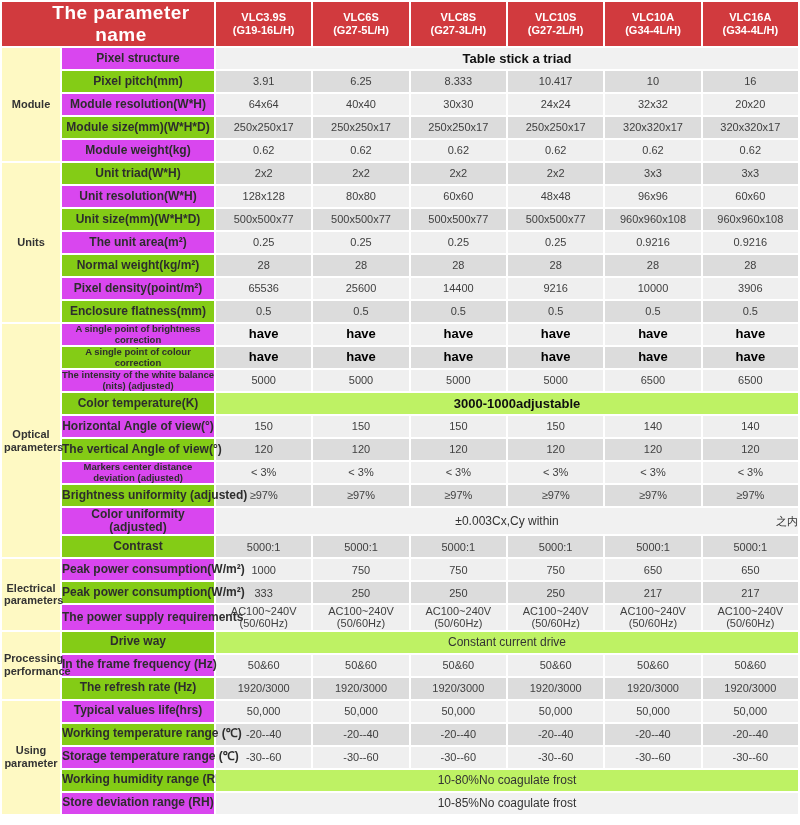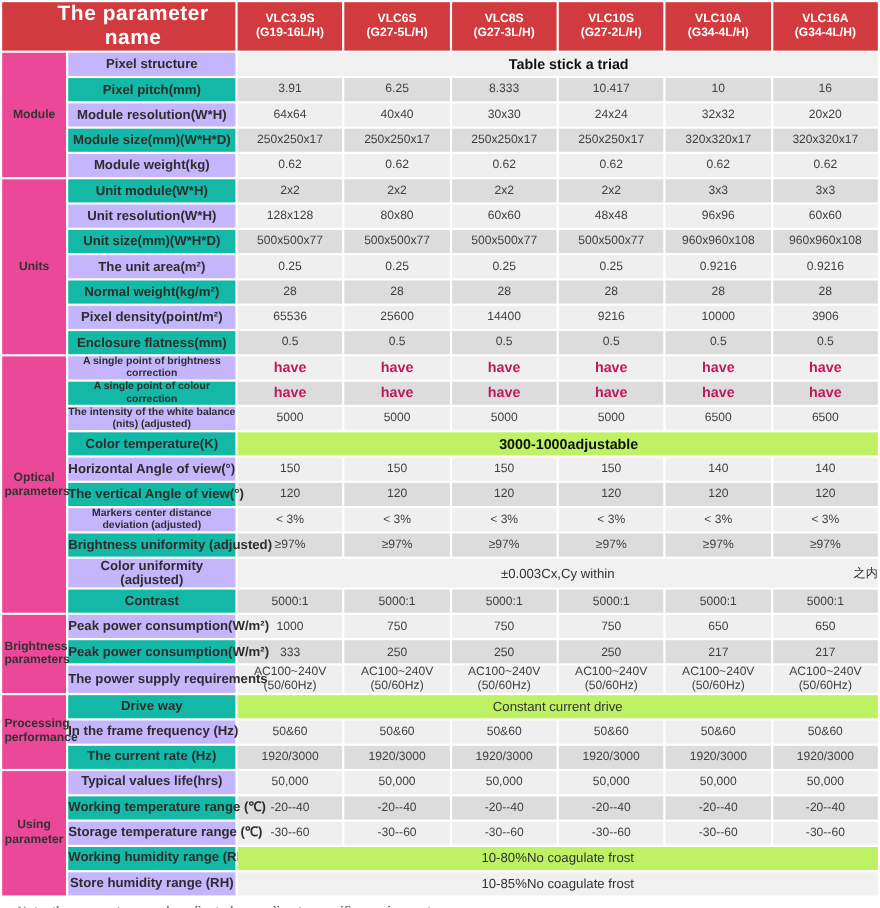--- a/index.html
+++ b/index.html
@@ -16,32 +16,32 @@
   th.title{
     background:#d13a3e;color:#fff;font-size:19px;font-weight:bold;
     height:30px;text-align:center;letter-spacing:0.5px;padding-left:26px;
   }
   th.col-header{
     background:#d13a3e;color:#fff;font-size:11px;font-weight:bold;
     line-height:1.2;text-align:center;height:30px;
   }
   td{height:21px;text-align:center;vertical-align:middle;}
   td.group-cell{
-    background:#ec4899;font-weight:bold;font-size:11px;color:#333;
+    background:#fef9c3;font-weight:bold;font-size:11px;color:#333;
     line-height:1.15;padding:0 2px;
   }
   td.label-cell{font-weight:bold;font-size:12px;color:#2d2d2d;line-height:1.1;}
-  td.label-cell.light{background:#c4b5fd;margin-left:11px;}
-  td.label-cell.dark{background:#14b8a6;margin-top:41px;}
+  td.label-cell.light{background:#d946ef;margin-left:11px;}
+  td.label-cell.dark{background:#84cc16;margin-top:41px;}
   td.label-cell.small{font-size:9.5px;}
   td.label-cell.nowrap{white-space:nowrap;}
   td.value-cell{font-size:11px;color:#404040;line-height:1.1;white-space:pre-line;}
   td.value-cell.light{background:#efefef;}
   td.value-cell.dark{background:#dcdcdc;}
-  td.value-cell.vb{font-weight:bold;font-size:13px;color:#be185d;}
+  td.value-cell.vb{font-weight:bold;font-size:13px;color:#000000;}
   td.span-cell{font-size:12px;color:#333;position:relative;}
   td.span-cell.light{background:#f1f1f1;}
   td.span-cell.dark{background:#bef264;}
   td.span-cell.b{font-weight:bold;font-size:13px;color:#101010;padding-left:20px;}
   td.span-cell .suffix{
     position:absolute;right:0;top:50%;transform:translateY(-50%);
     font-size:11px;font-weight:normal;color:#333;
   }
   .note{
     font-size:11px;font-weight:bold;color:#2d2d2d;
@@ -129,21 +129,21 @@
         <td class="label-cell light">Module weight(kg)</td>
         <td class="value-cell light">0.62</td>
         <td class="value-cell light">0.62</td>
         <td class="value-cell light">0.62</td>
         <td class="value-cell light">0.62</td>
         <td class="value-cell light">0.62</td>
         <td class="value-cell light">0.62</td>
       </tr>
       <tr>
         <td class="group-cell" rowspan="7">Units</td>
-        <td class="label-cell dark">Unit module(W*H)</td>
+        <td class="label-cell dark">Unit triad(W*H)</td>
         <td class="value-cell dark">2x2</td>
         <td class="value-cell dark">2x2</td>
         <td class="value-cell dark">2x2</td>
         <td class="value-cell dark">2x2</td>
         <td class="value-cell dark">3x3</td>
         <td class="value-cell dark">3x3</td>
       </tr>
       <tr>
         <td class="label-cell light">Unit resolution(W*H)</td>
         <td class="value-cell light">128x128</td>
@@ -273,21 +273,21 @@
       <tr>
         <td class="label-cell dark">Contrast</td>
         <td class="value-cell dark">5000:1</td>
         <td class="value-cell dark">5000:1</td>
         <td class="value-cell dark">5000:1</td>
         <td class="value-cell dark">5000:1</td>
         <td class="value-cell dark">5000:1</td>
         <td class="value-cell dark">5000:1</td>
       </tr>
       <tr>
-        <td class="group-cell" rowspan="3">Brightness parameters</td>
+        <td class="group-cell" rowspan="3">Electrical parameters</td>
         <td class="label-cell light nowrap">Peak power consumption(W/m²)</td>
         <td class="value-cell light">1000</td>
         <td class="value-cell light">750</td>
         <td class="value-cell light">750</td>
         <td class="value-cell light">750</td>
         <td class="value-cell light">650</td>
         <td class="value-cell light">650</td>
       </tr>
       <tr>
         <td class="label-cell dark nowrap">Peak power consumption(W/m²)</td>
@@ -321,21 +321,21 @@
       <tr>
         <td class="label-cell light nowrap">In the frame frequency (Hz)</td>
         <td class="value-cell light">50&amp;60</td>
         <td class="value-cell light">50&amp;60</td>
         <td class="value-cell light">50&amp;60</td>
         <td class="value-cell light">50&amp;60</td>
         <td class="value-cell light">50&amp;60</td>
         <td class="value-cell light">50&amp;60</td>
       </tr>
       <tr>
-        <td class="label-cell dark">The current rate (Hz)</td>
+        <td class="label-cell dark">The refresh rate (Hz)</td>
         <td class="value-cell dark">1920/3000</td>
         <td class="value-cell dark">1920/3000</td>
         <td class="value-cell dark">1920/3000</td>
         <td class="value-cell dark">1920/3000</td>
         <td class="value-cell dark">1920/3000</td>
         <td class="value-cell dark">1920/3000</td>
       </tr>
       <tr>
         <td class="group-cell" rowspan="5">Using parameter</td>
         <td class="label-cell light">Typical values life(hrs)</td>
@@ -362,19 +362,19 @@
         <td class="value-cell light">-30--60</td>
         <td class="value-cell light">-30--60</td>
         <td class="value-cell light">-30--60</td>
         <td class="value-cell light">-30--60</td>
       </tr>
       <tr>
         <td class="label-cell dark nowrap">Working humidity range (RH)</td>
         <td colspan="6" class="span-cell dark">10-80%No coagulate frost</td>
       </tr>
       <tr>
-        <td class="label-cell light nowrap">Store humidity range (RH)</td>
+        <td class="label-cell light nowrap">Store deviation range (RH)</td>
         <td colspan="6" class="span-cell light">10-85%No coagulate frost</td>
       </tr>
     </tbody>
 </table>
 
 <div class="note">Note: the parameters can be adjusted according to specific requirements</div>
 
 </body></html>

